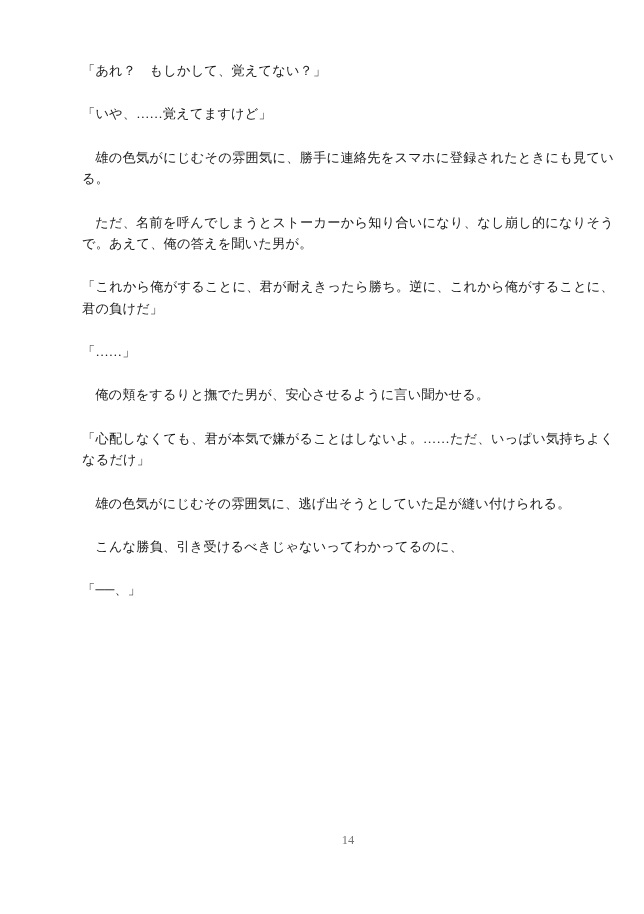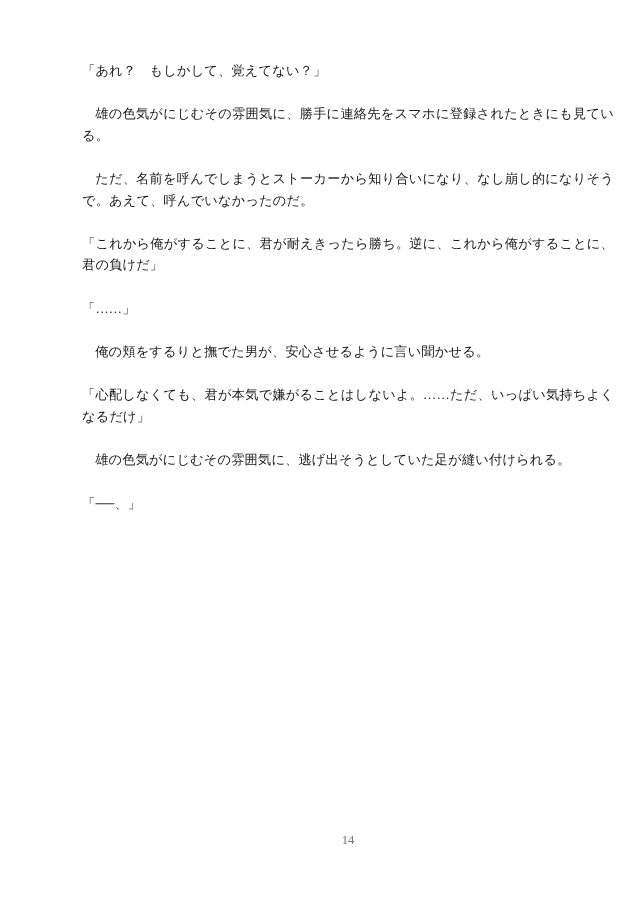--- a/index.html
+++ b/index.html
@@ -52,25 +52,27 @@
     font-family: "Liberation Serif", "DejaVu Serif", serif;
   }
 </style>
 </head>
 <body>
 
 <div class="page">
 
   <div class="body-text">
     <p class="para">「あれ？　もしかして、覚えてない？」</p>
+    <p class="para">「いや、……覚えてますけど」</p>
     <p class="para indent">雄の色気がにじむその雰囲気に、勝手に連絡先をスマホに登録されたときにも見ている。</p>
-    <p class="para indent">ただ、名前を呼んでしまうとストーカーから知り合いになり、なし崩し的になりそうで。あえて、呼んでいなかったのだ。</p>
+    <p class="para indent">ただ、名前を呼んでしまうとストーカーから知り合いになり、なし崩し的になりそうで。あえて、俺の答えを聞いた男が。</p>
     <p class="para">「これから俺がすることに、君が耐えきったら勝ち。逆に、これから俺がすることに、君の負けだ」</p>
     <p class="para">「……」</p>
     <p class="para indent">俺の頬をするりと撫でた男が、安心させるように言い聞かせる。</p>
     <p class="para">「心配しなくても、君が本気で嫌がることはしないよ。……ただ、いっぱい気持ちよくなるだけ」</p>
     <p class="para indent">雄の色気がにじむその雰囲気に、逃げ出そうとしていた足が縫い付けられる。</p>
+    <p class="para indent">こんな勝負、引き受けるべきじゃないってわかってるのに、</p>
     <p class="para">「──、」</p>
   </div>
 
   <div class="page-number">14</div>
 
 </div>
 
 </body></html>

